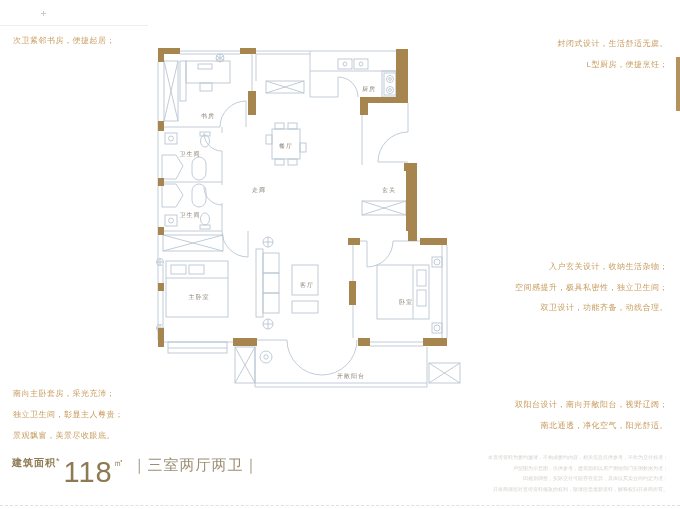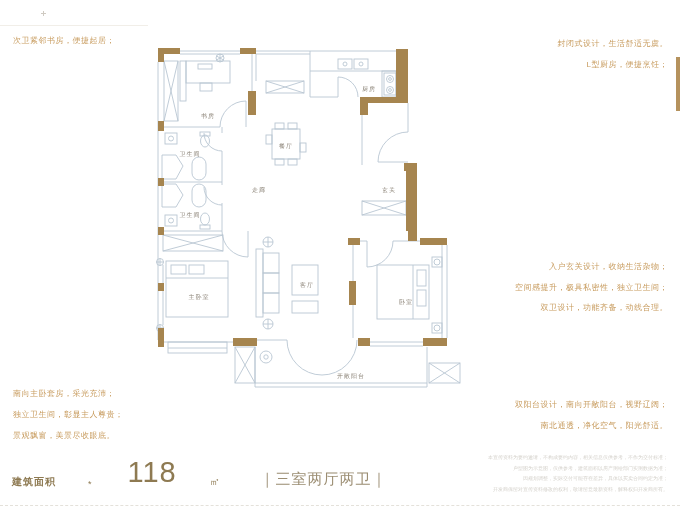--- a/index.html
+++ b/index.html
@@ -8,21 +8,21 @@
 
   
   .note{position:absolute;font-size:8px;line-height:21px;color:#c89c5f;letter-spacing:.5px;white-space:nowrap;}
   .note.right{text-align:right;}
   .note.mid{line-height:20.5px;}
 
   
   .plan{position:absolute;left:140px;top:35px;}
 
   
-  .footer-title{position:absolute;left:12px;top:456px;display:flex;align-items:flex-end;color:#8e7a52;gap:32px;}
+  .footer-title{position:absolute;left:12px;top:456px;display:flex;align-items:flex-start;color:#8e7a52;}
   .ft-label{font-size:10px;font-weight:bold;letter-spacing:1px;}
   .ft-star{font-size:9px;vertical-align:super;}
   .ft-value{font-size:29px;margin-left:4px;letter-spacing:1px;}
   .ft-unit{font-size:10px;margin-left:1px;}
   .ft-layout{font-size:15px;margin-left:8px;color:#9b8d72;letter-spacing:1px;}
 
   
   .disclaimer{position:absolute;right:12px;top:452px;text-align:right;font-size:5px;line-height:10.5px;color:#d5d2cc;white-space:nowrap;}
 
   

